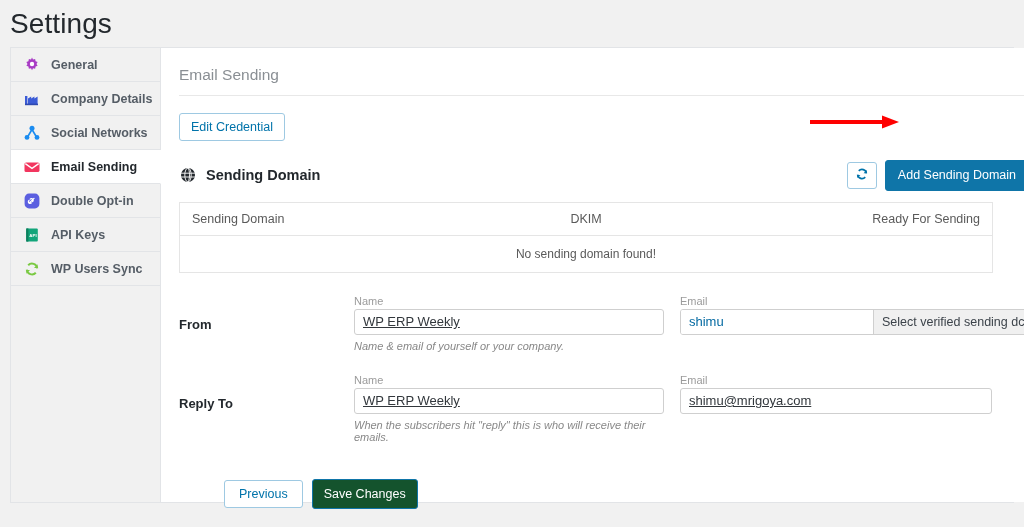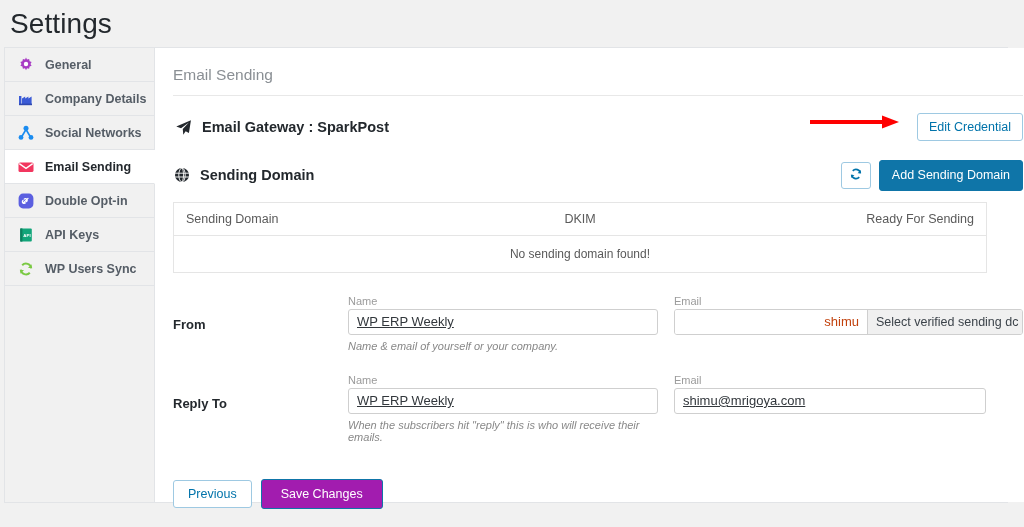--- a/index.html
+++ b/index.html
@@ -12,21 +12,21 @@
   }
   .page { position: relative; width: 1024px; height: 527px; background: #f1f1f1; }
 
   .page-title {
     position: absolute; left: 10px; top: 8px;
     font-size: 28px; font-weight: 400; color: #23282d;
     letter-spacing: 0.1px;
   }
 
   .settings-wrap {
-    position: absolute; left: 4px; top: 47px;
+    position: absolute; left: 10px; top: 47px;
     width: 1004px; height: 456px;
     background: #fff;
     border: 1px solid #e2e4e7;
     display: flex;
   }
 
   
   .sidebar {
     width: 150px;
     background: #f1f1f1;
@@ -195,46 +195,45 @@
     border-radius: 3px;
     overflow: hidden;
     background: #fff;
   }
   .combo input {
     flex: 1 1 auto;
     border: none;
     outline: none;
     padding: 0 8px;
     font-size: 13px;
-    color: #c2410c;
+    color: #0369a1;
     font-family: "Liberation Sans", sans-serif;
     min-width: 0;
-    text-align: right;
   }
   .combo-sel {
     flex: 0 0 155px;
     background: #f0f0f0;
     border-left: 1px solid #cfcfcf;
     display: flex; align-items: center; justify-content: space-between;
     padding: 0 7px 0 8px;
     font-size: 12.5px;
     color: #3c434a;
     cursor: pointer;
     overflow: hidden;
     white-space: nowrap;
   }
 
   .footer-btns { margin-top: 36px; display: flex; align-items: center; }
   .btn-prev {
     background: #fff; border: 1px solid #9ec9e2; color: #0073aa;
-    padding: 7px 14px; margin-right: 9px; font-size: 12.5px; border-radius: 3px;
+    padding: 7px 14px; margin-right: 9px; font-size: 12.5px; border-radius: 3px; margin-left: 45px;
   }
   .btn-save {
-    background: #a21caf; border: 1px solid #0f75a8; color: #fff;
-    padding: 8px 19px; font-size: 12.5px; border-radius: 3px;
+    background: #14532d; border: 1px solid #0f75a8; color: #fff;
+    padding: 8px 11px; font-size: 12.5px; border-radius: 3px;
   }
 
   
   .arrow-annot {
     position: absolute;
     left: 810px; top: 114px;
     width: 90px; height: 16px;
     pointer-events: none;
   }
 </style>
@@ -325,28 +324,20 @@
       </div>
 
     </div>
 
     <div class="main">
       <div class="main-inner">
 
         <div class="section-title">Email Sending</div>
 
         <div class="gateway-row">
-          <div class="gateway-left">
-            <span class="gw-icon">
-              <svg width="17" height="17" viewBox="0 0 16 16">
-                <path fill="#23282d" d="M15 1.2L1.2 7.1l4.5 1.6 7.4-5.4-5.8 6.2.5 5.3 2.2-3.3 3.1 1.6z"></path>
-              </svg>
-            </span>
-            <span class="gateway-title">Email Gateway : SparkPost</span>
-          </div>
           <button class="btn btn-outline">Edit Credential</button>
         </div>
 
         <div class="domain-row">
           <div class="domain-left">
             <span class="dm-icon">
               <svg width="16" height="16" viewBox="0 0 16 16">
                 <circle cx="8" cy="8" r="7" fill="#23282d"></circle>
                 <path d="M8 1c2 2.4 2 11.2 0 14M1.2 6.2h13.6M1.2 10h13.6" stroke="#ffffff" stroke-width="0.9" fill="none"></path>
                 <ellipse cx="8" cy="8" rx="3.2" ry="7" stroke="#ffffff" stroke-width="0.9" fill="none"></ellipse>

